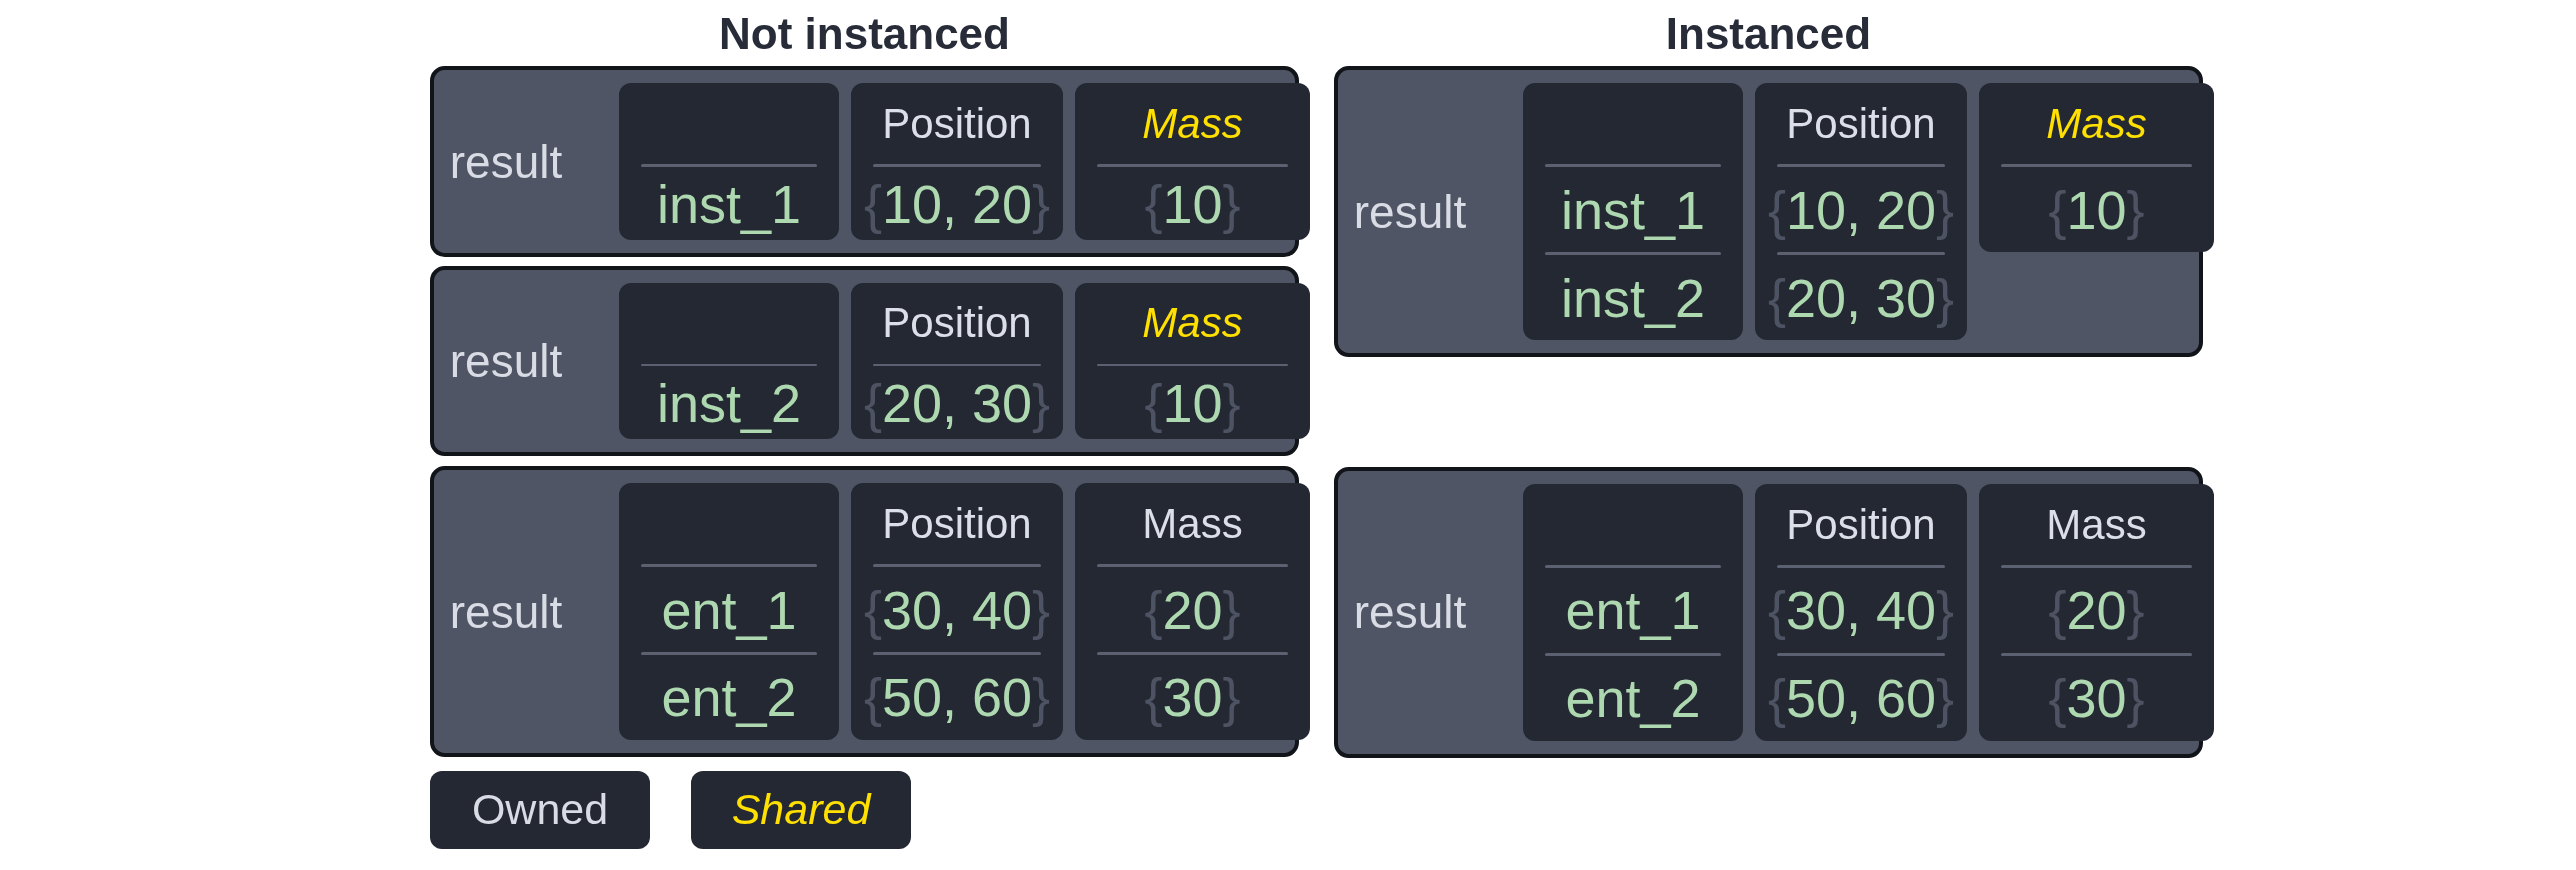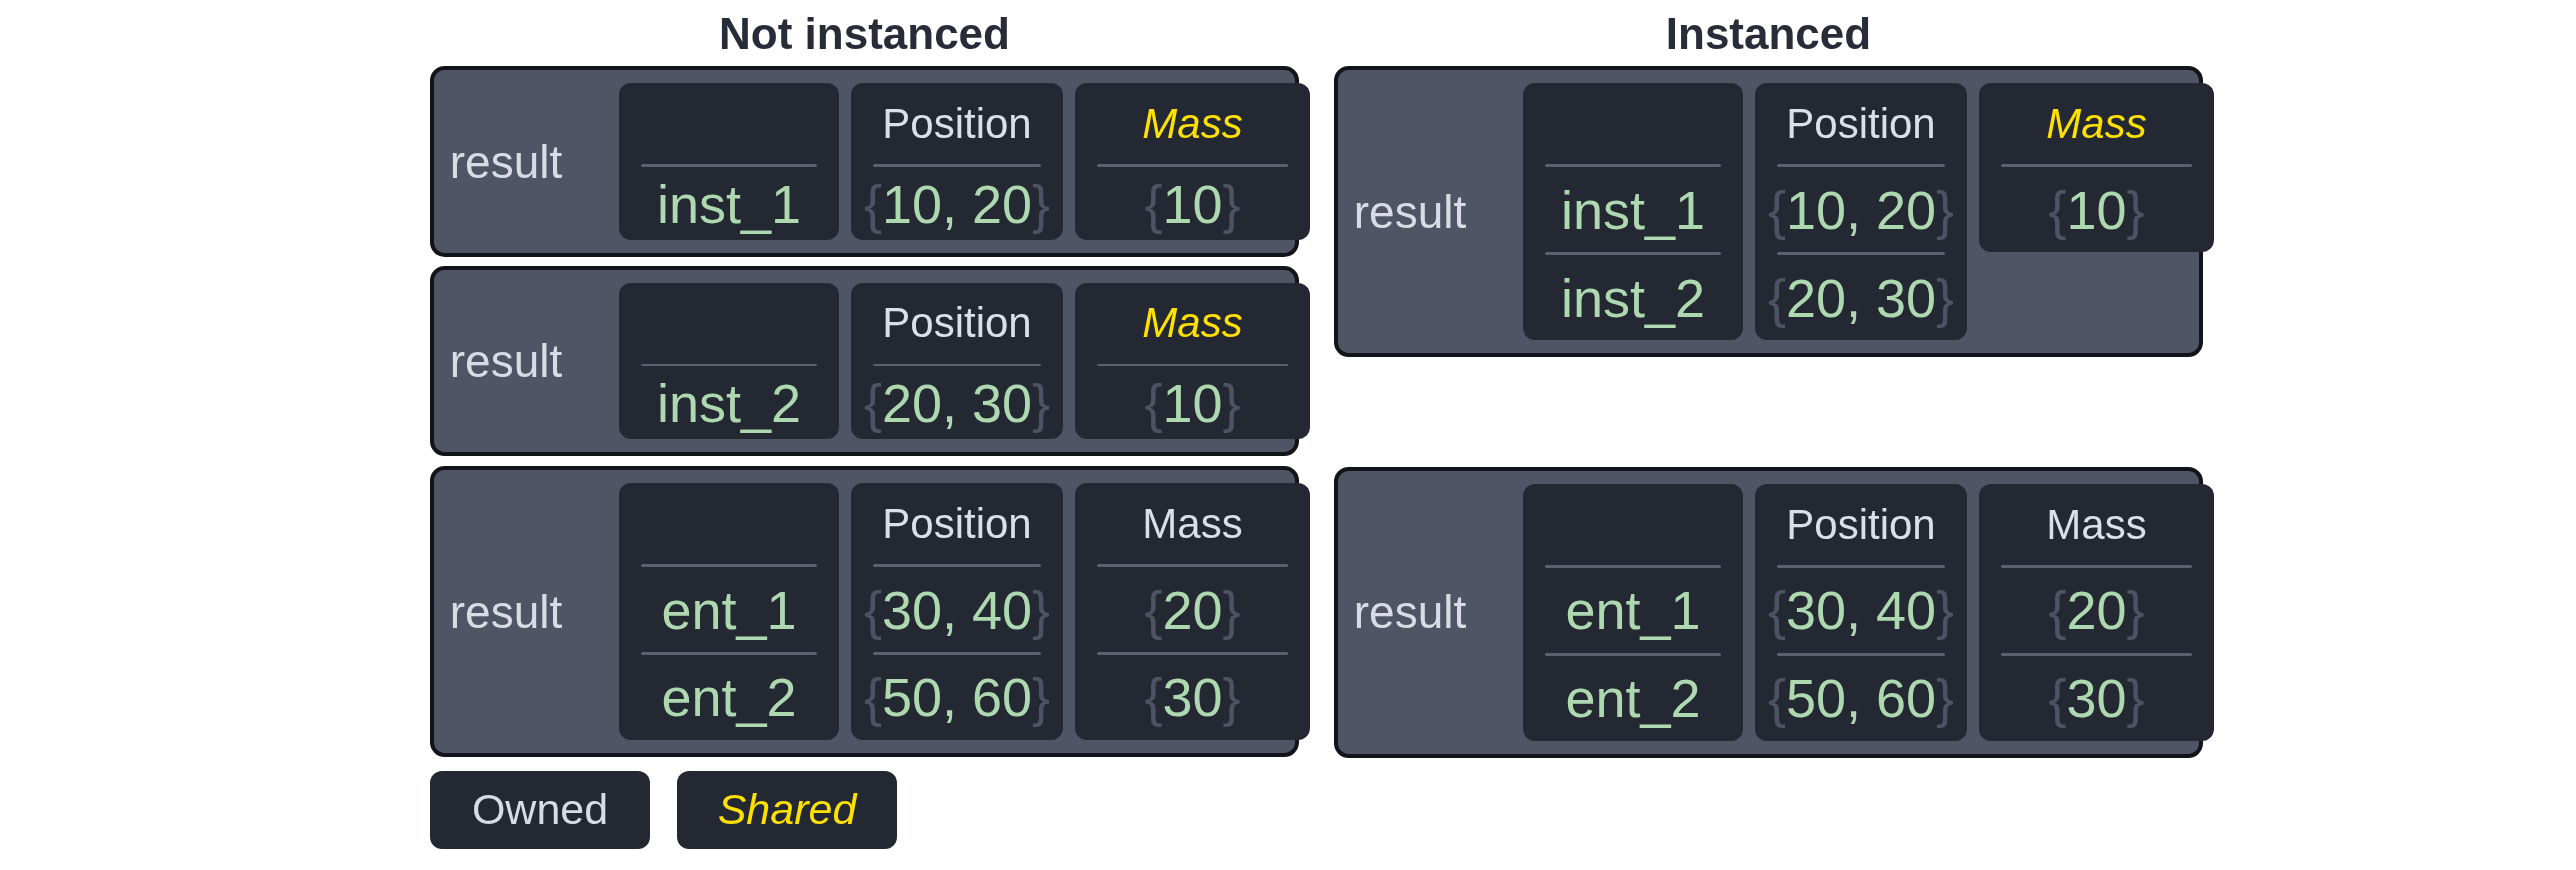--- a/index.html
+++ b/index.html
@@ -40,21 +40,21 @@
     font-size:42px; color:#dcdfe7;
   }
   .hdr.shared { color:#ffe000; font-style:italic; }
   .divider { height:2.8px; flex:none; background:#5b6170; border-radius:1.8px; margin:0 22px; }
   .val {
     height:73px; flex:none; display:flex; align-items:center; justify-content:center;
     font-size:54px; color:#aed8b0; white-space:pre;
   }
   .rows2 .val { height:85px; }
   .brace { color:#4d5363; }
-  .legend { display:flex; gap:15px; margin-top:13.8px; }
+  .legend { display:flex; gap:29px; margin-top:13.8px; }
   .legend-box {
     box-sizing:border-box; width:220px; height:78px; background:#232832;
     border-radius:12px; display:flex; align-items:center; justify-content:center;
     font-size:43px; color:#d9dce4;
   }
   .legend-box.shared { color:#ffe000; font-style:italic;margin-left:12px; }
 </style>
 </head>
 <body>
 

